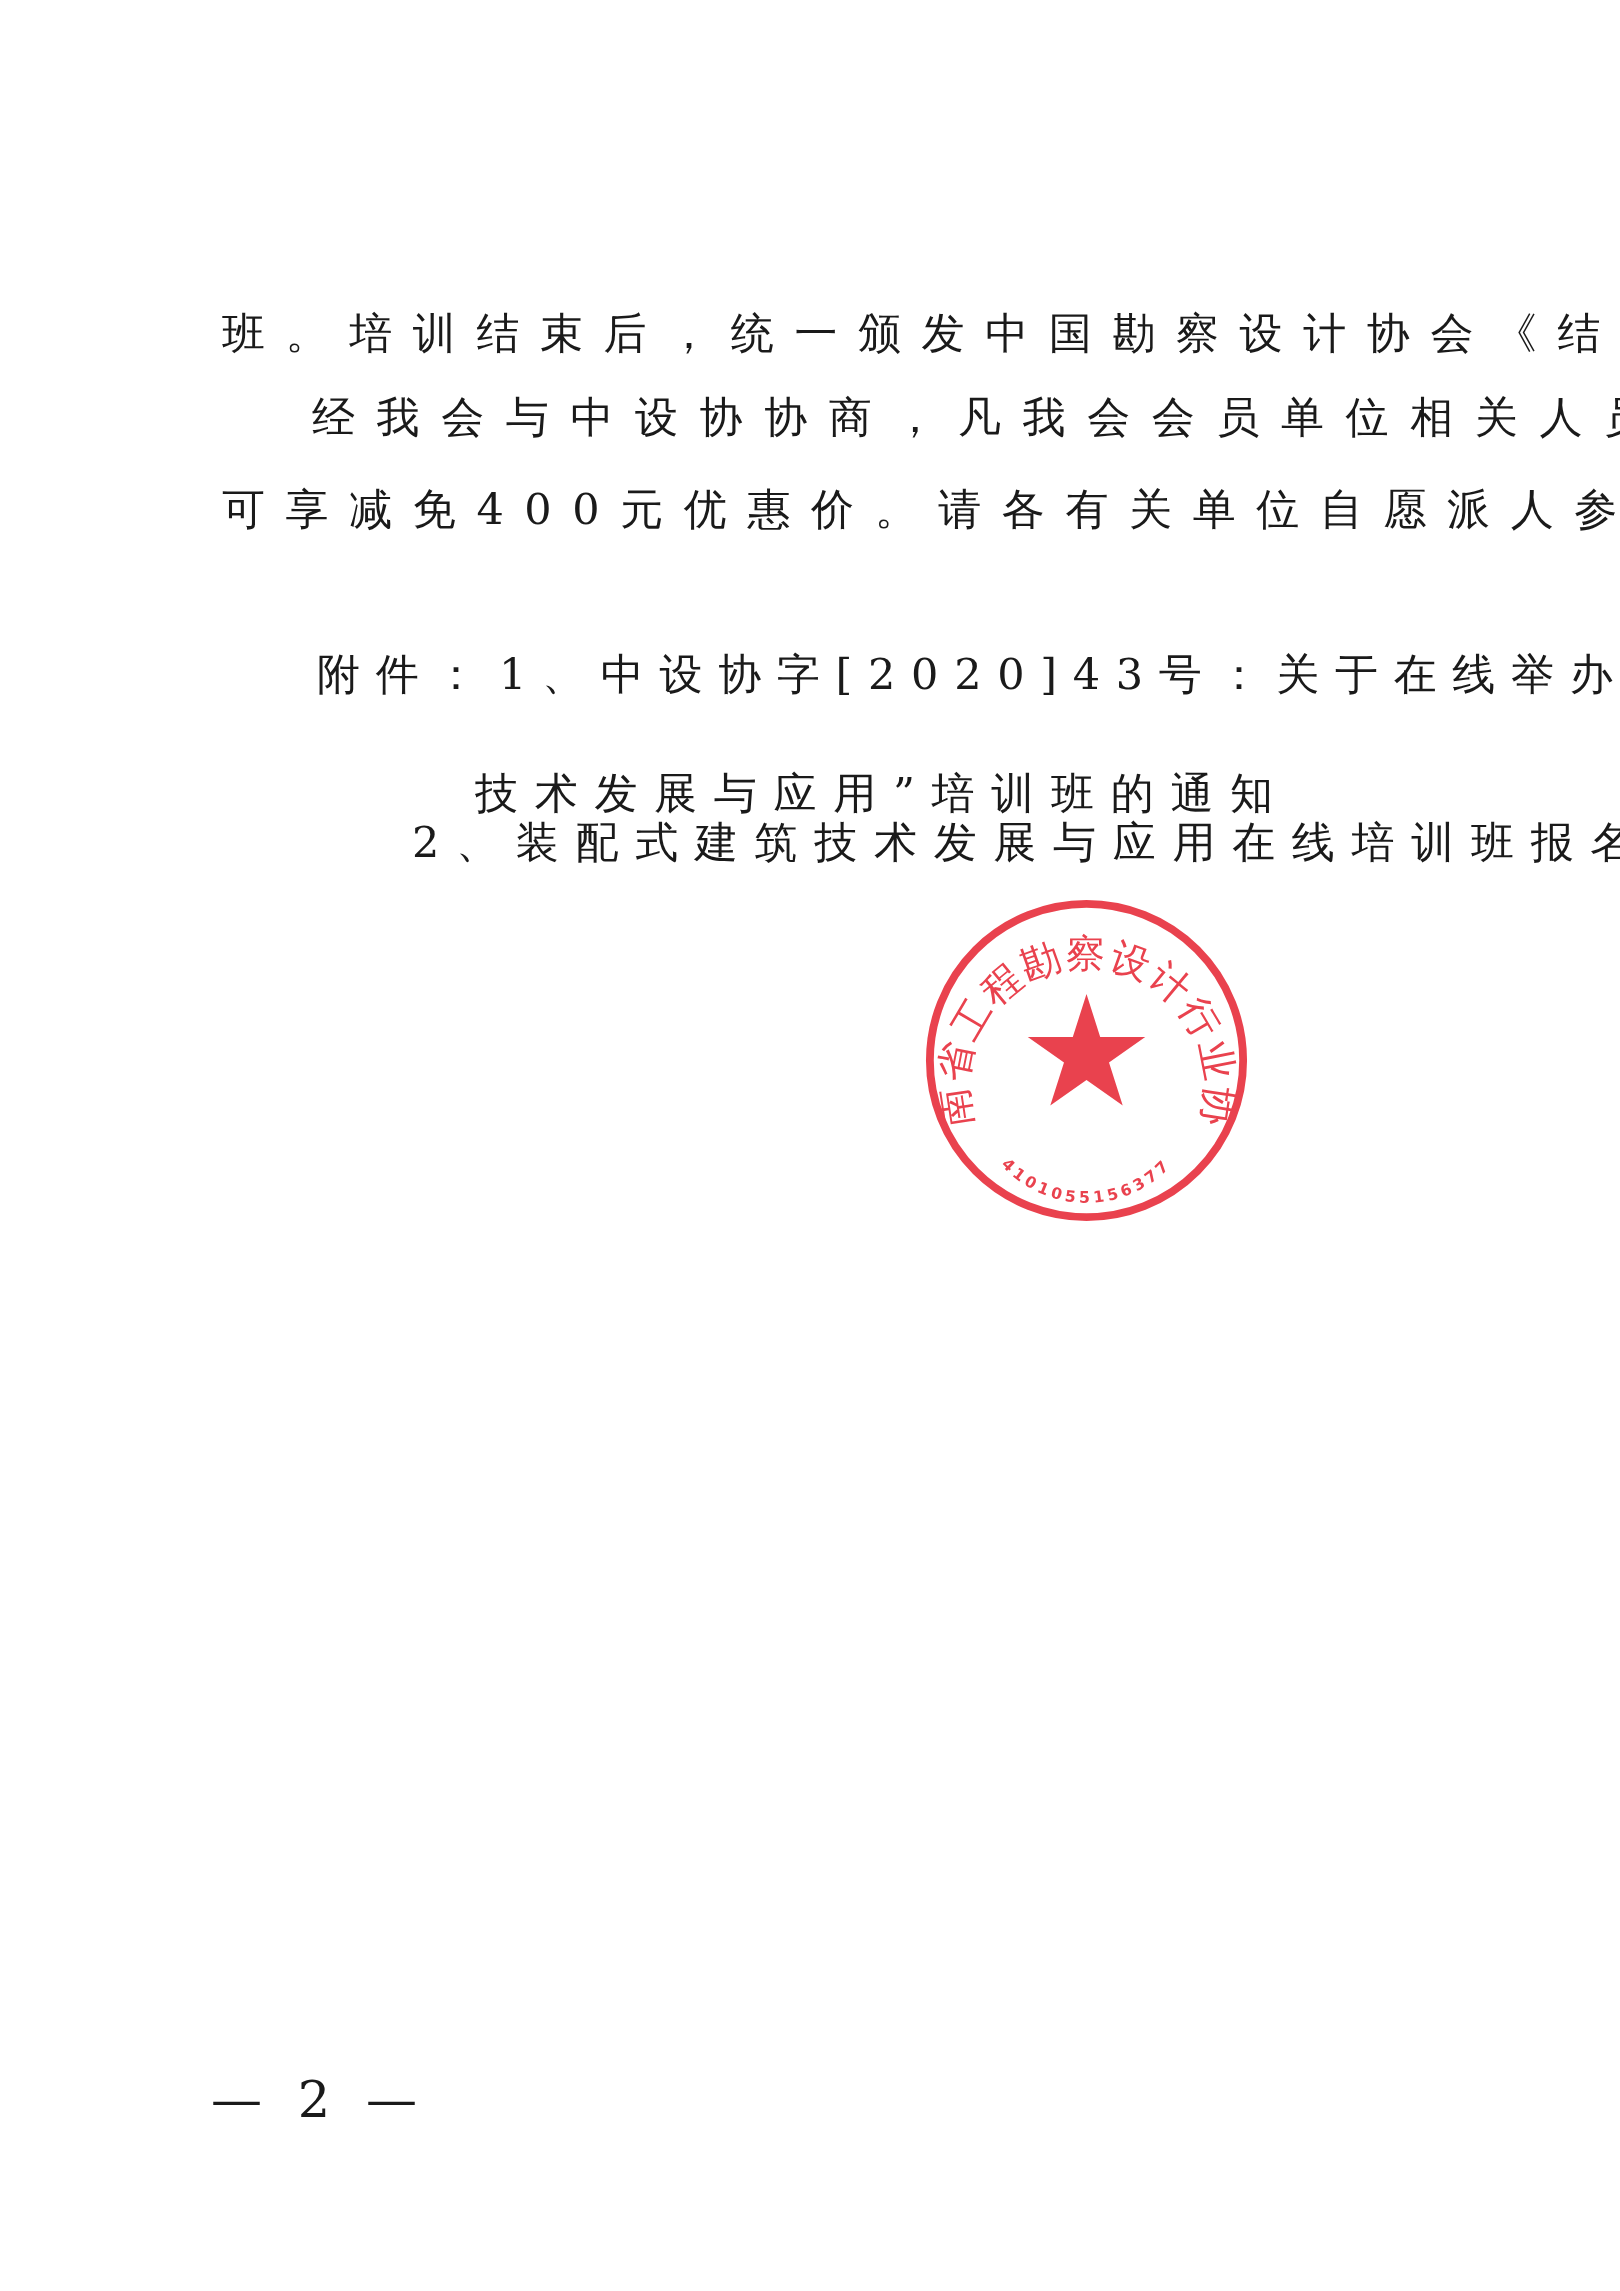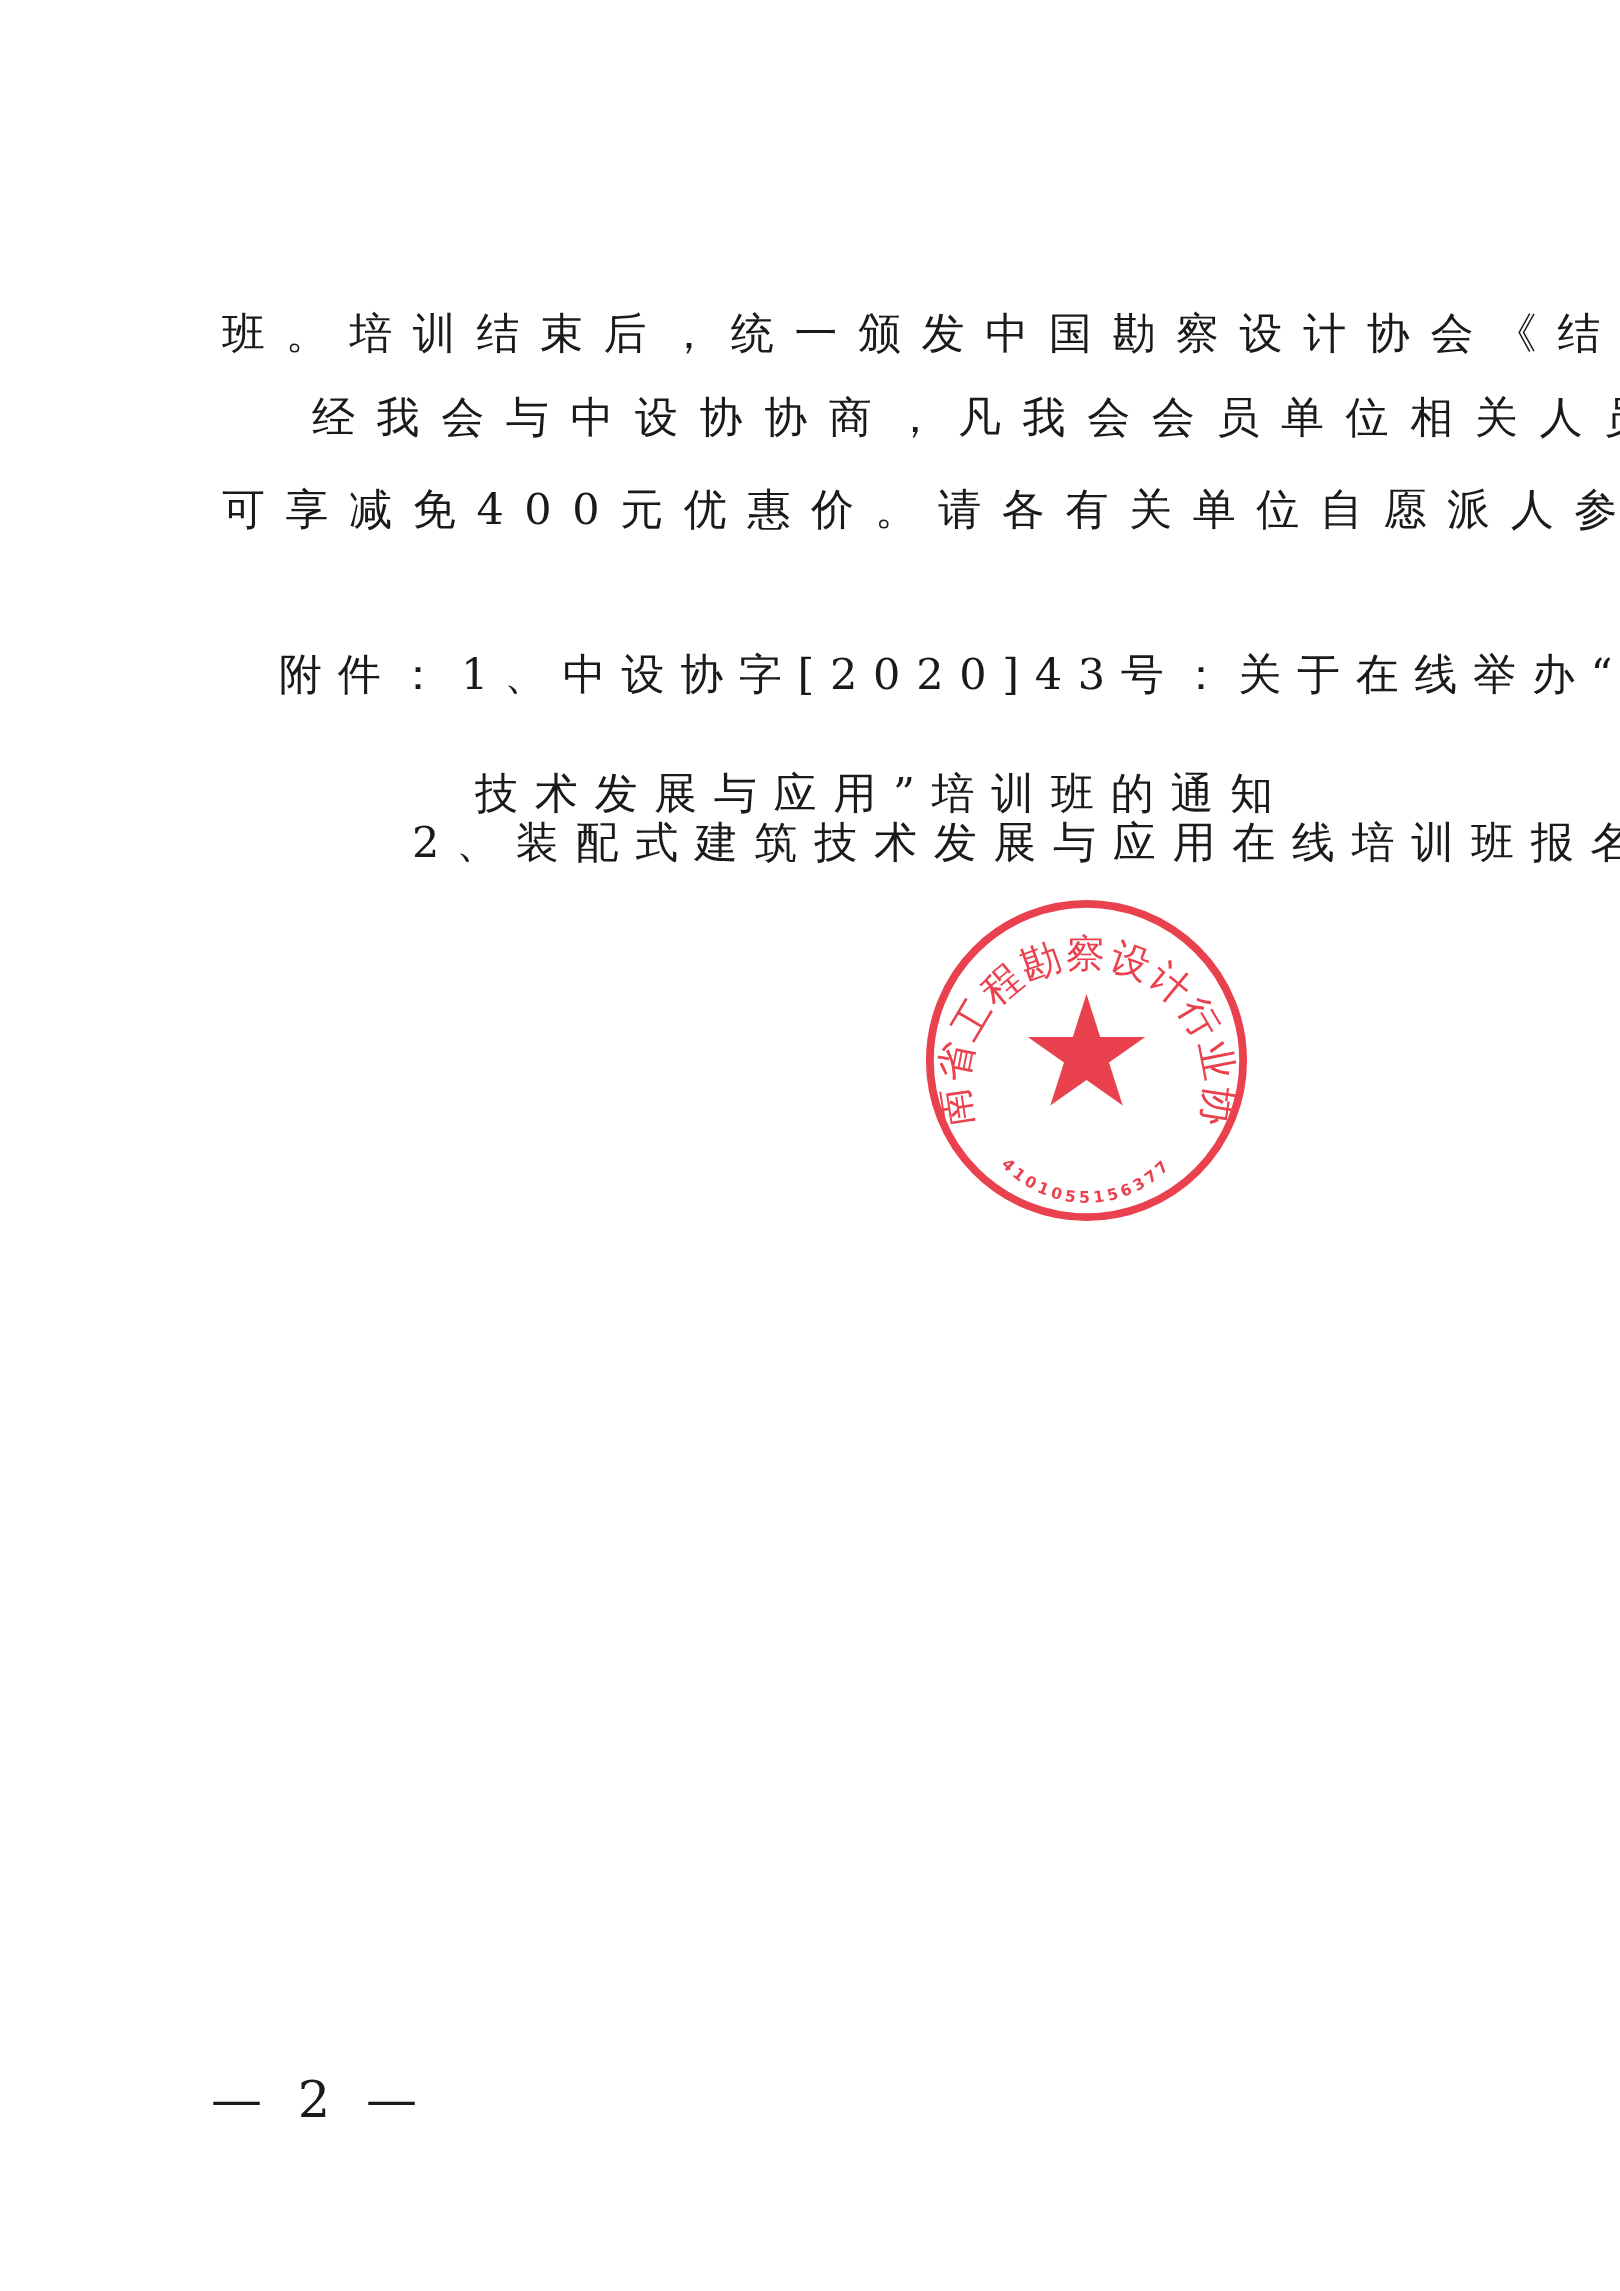--- a/index.html
+++ b/index.html
@@ -4,21 +4,21 @@
 <style>
   html, body { margin: 0; padding: 0; background: #ffffff; }
   body { width: 1620px; height: 2292px; position: relative; overflow: hidden;
          font-family: "DejaVu Serif", "Liberation Serif", serif; color: #1a1a1a; }
   .page { position: absolute; left: 0; top: 0; width: 1620px; height: 2292px; background: #fff; }
   .line { position: absolute; font-size: 43px; line-height: 47px; white-space: nowrap; letter-spacing: 20.6px; }
   .l1 { left: 222px; top: 310px; }
   .l2 { left: 312px; top: 394px; letter-spacing: 21.6px; }
   .l3 { left: 222px; top: 486px; letter-spacing: 20.6px; }
   .att1 { left: 279px; top: 651px; letter-spacing: 15.7px; }
-  .att1 .lbl { margin-right: 5.9px; }
+  .att1 .lbl { margin-right: 5.9px; margin-left: 38px; }
   .att1-cont { left: 475px; top: 770px; letter-spacing: 16.7px; }
   .att2 { left: 412px; top: 819px; letter-spacing: 16.7px; }
   .date { left: 980px; top: 1072px; letter-spacing: 11.8px; font-size: 41px; z-index: 3; }
   .seal { position: absolute; left: 924px; top: 898px; width: 325px; height: 325px; z-index: 2; opacity: 0.92; }
   .pageno { position: absolute; left: 211px; top: 2070px; font-size: 51px; letter-spacing: 9.8px; white-space: nowrap; }
 </style>
 </head>
 <body>
 
 <div class="page">

